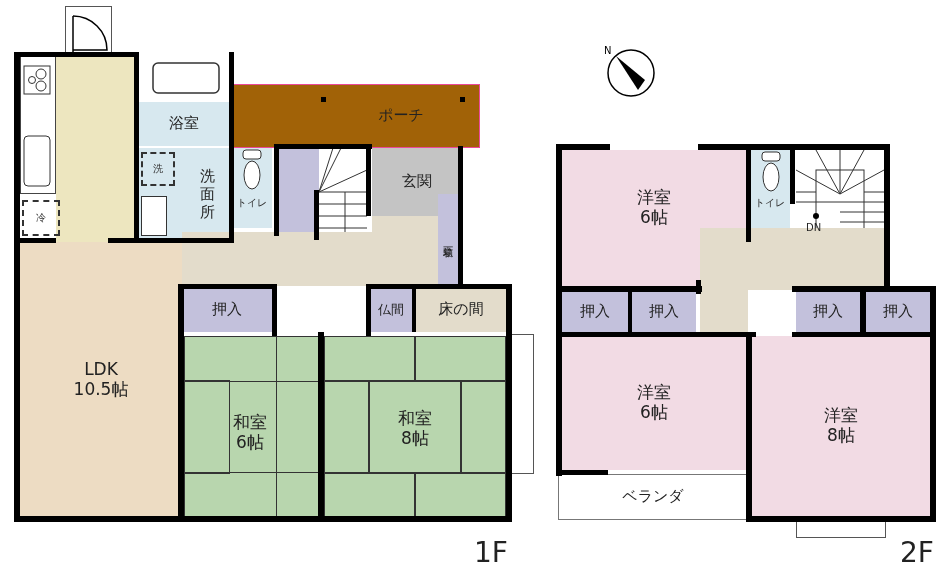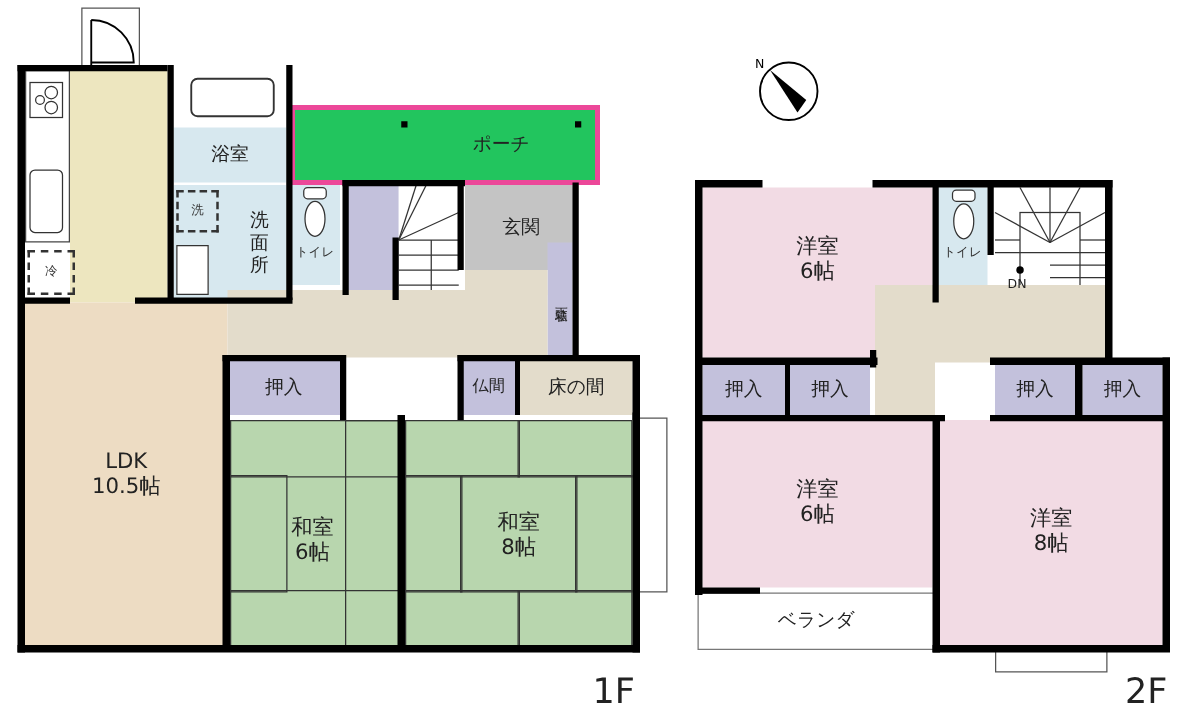--- a/index.html
+++ b/index.html
@@ -66,21 +66,21 @@
     <div class="room" style="left:141px;top:196px;width:26px;height:40px;background:#fff;border:1px solid #333;"></div>
 
     <div class="room" style="left:232px;top:148px;width:40px;height:80px;background:#d7e8ef;align-items:flex-end;padding-bottom:20px;">
         <span class="xs">トイレ</span>
       </div>
     <svg style="left:241px;top:150px;" width="24" height="42">
         <rect x="2" y="0" width="18" height="9" rx="3" fill="#fff" stroke="#333"></rect>
         <ellipse cx="11" cy="25" rx="8" ry="14" fill="#fff" stroke="#333"></ellipse>
       </svg>
 
-    <div class="room" style="left:232px;top:84px;width:248px;height:64px;background:#22c55e;border:4px solid #ec4899;">
+    <div class="room" style="left:232px;top:84px;width:248px;height:64px;background:#a16207;border:1px solid #ec4899;">
         <span class="sm" style="margin-left:90px">ポーチ</span>
       </div>
     <div class="wall" style="left:321px;top:97px;width:5px;height:5px;"></div>
     <div class="wall" style="left:460px;top:97px;width:5px;height:5px;"></div>
 
     <div class="room" style="left:277px;top:148px;width:42px;height:88px;background:#c3c1dc;"></div>
 
     <div class="room" style="left:319px;top:148px;width:48px;height:92px;background:#fff;"></div>
     <svg style="left:319px;top:148px;" width="50" height="95">
       <g stroke="#333" stroke-width="1" fill="none">

